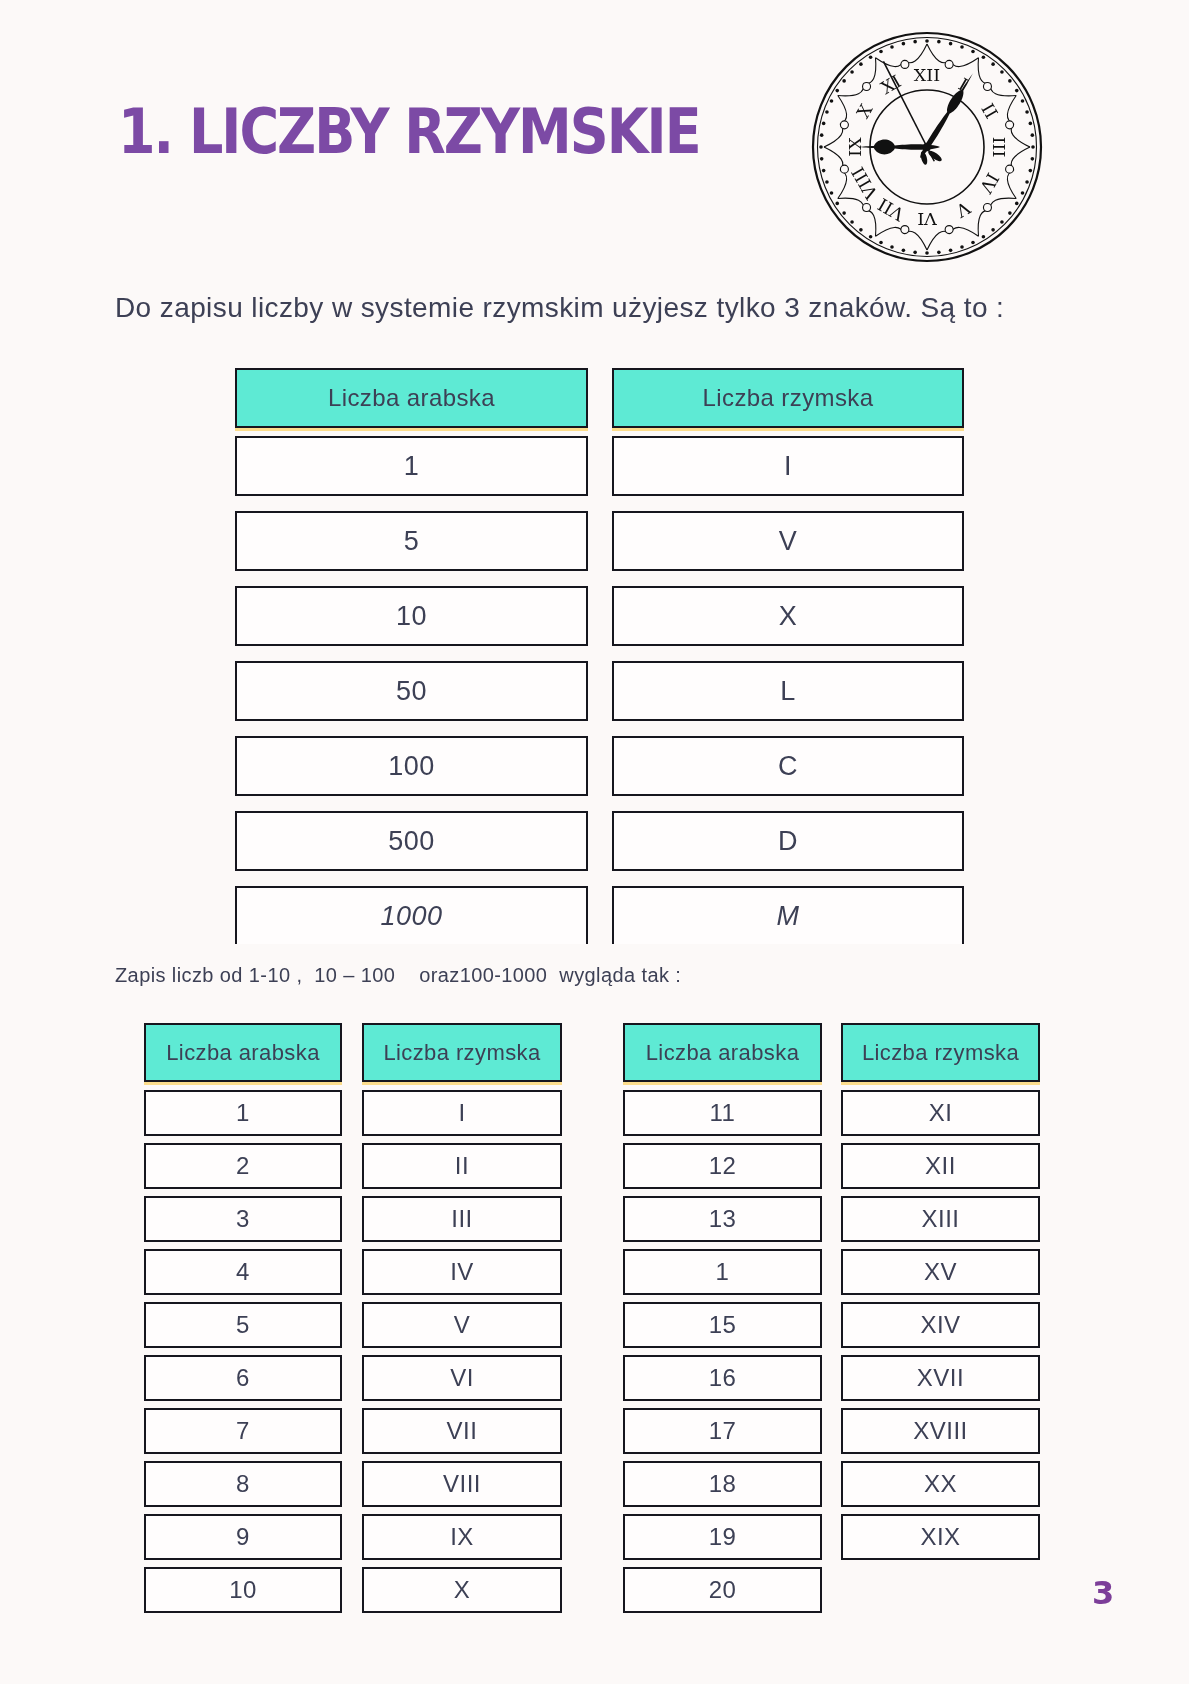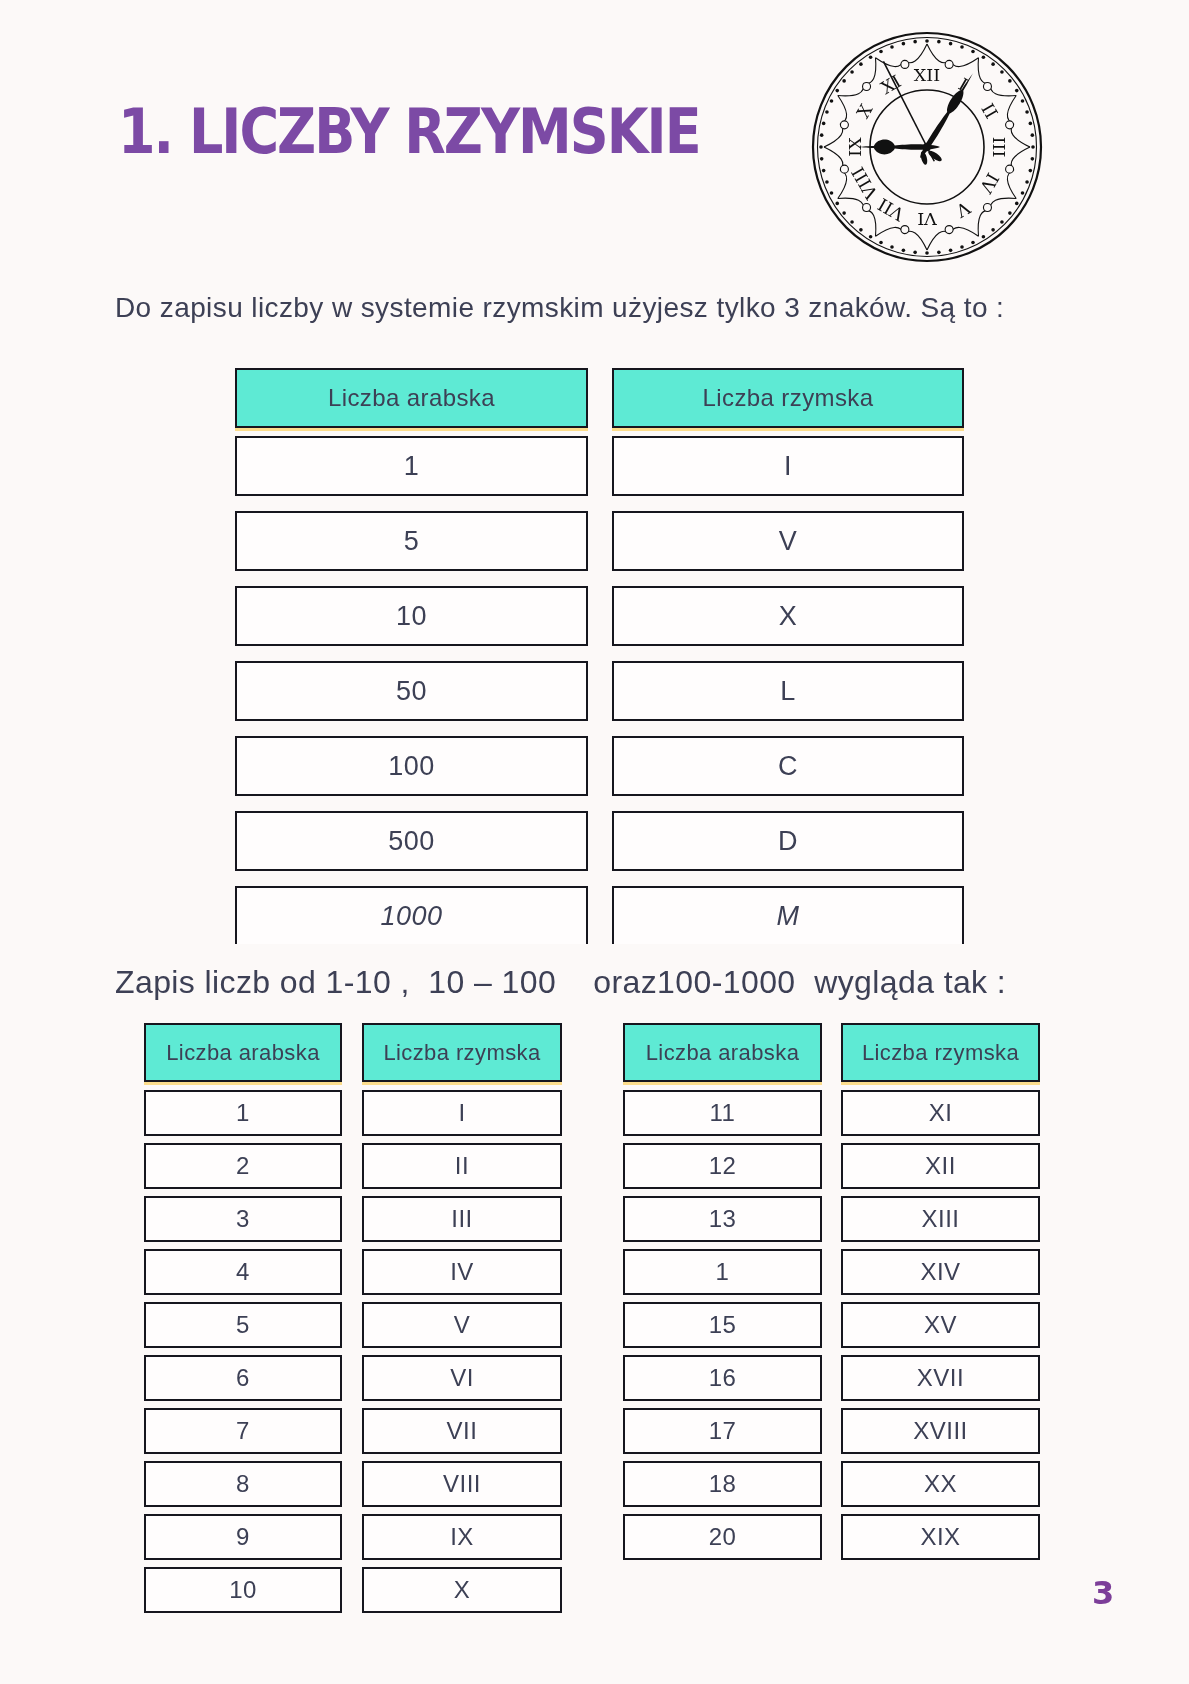--- a/index.html
+++ b/index.html
@@ -12,21 +12,21 @@
     position:absolute;left:118px;top:96px;
     font-family:"DejaVu Sans",sans-serif;font-weight:bold;
     font-size:54px;letter-spacing:-2px;color:#7c4aa5;
     transform:scaleY(1.14);transform-origin:left top;white-space:nowrap;
   }
   .intro{
     position:absolute;left:115px;top:292px;font-size:28px;
     letter-spacing:.4px;white-space:pre-wrap;color:#3d4055;
   }
   .middle{
-    position:absolute;left:115px;top:964px;font-size:32px;
+    position:absolute;left:115px;top:964px;font-size:20px;
     letter-spacing:.4px;white-space:pre-wrap;color:#3d4055;
   }
   .pagenum{
     position:absolute;left:1092px;top:1574px;
     font-family:"DejaVu Sans",sans-serif;font-weight:bold;
     font-size:32px;color:#7c3e99;
   }
   .clock{position:absolute;left:808px;top:28px;width:238px;height:238px;}
   .clock svg{display:block;width:100%;height:100%;}
 
@@ -245,30 +245,31 @@
   <div class="col small" style="left:623px;top:1023px;width:199px;">
     <div class="hdr">Liczba arabska</div>
     <div class="cellbox">11</div>
     <div class="cellbox">12</div>
     <div class="cellbox">13</div>
     <div class="cellbox">1</div>
     <div class="cellbox">15</div>
     <div class="cellbox">16</div>
     <div class="cellbox">17</div>
     <div class="cellbox">18</div>
+    <div class="cellbox">19</div>
     <div class="cellbox">20</div>
   </div>
 
   <div class="col small" style="left:841px;top:1023px;width:199px;">
     <div class="hdr">Liczba rzymska</div>
     <div class="cellbox">XI</div>
     <div class="cellbox">XII</div>
     <div class="cellbox">XIII</div>
+    <div class="cellbox">XV</div>
     <div class="cellbox">XIV</div>
-    <div class="cellbox">XV</div>
     <div class="cellbox">XVII</div>
     <div class="cellbox">XVIII</div>
     <div class="cellbox">XX</div>
     <div class="cellbox">XIX</div>
   </div>
 
   <div class="pagenum">3</div>
 
 </div>
 

